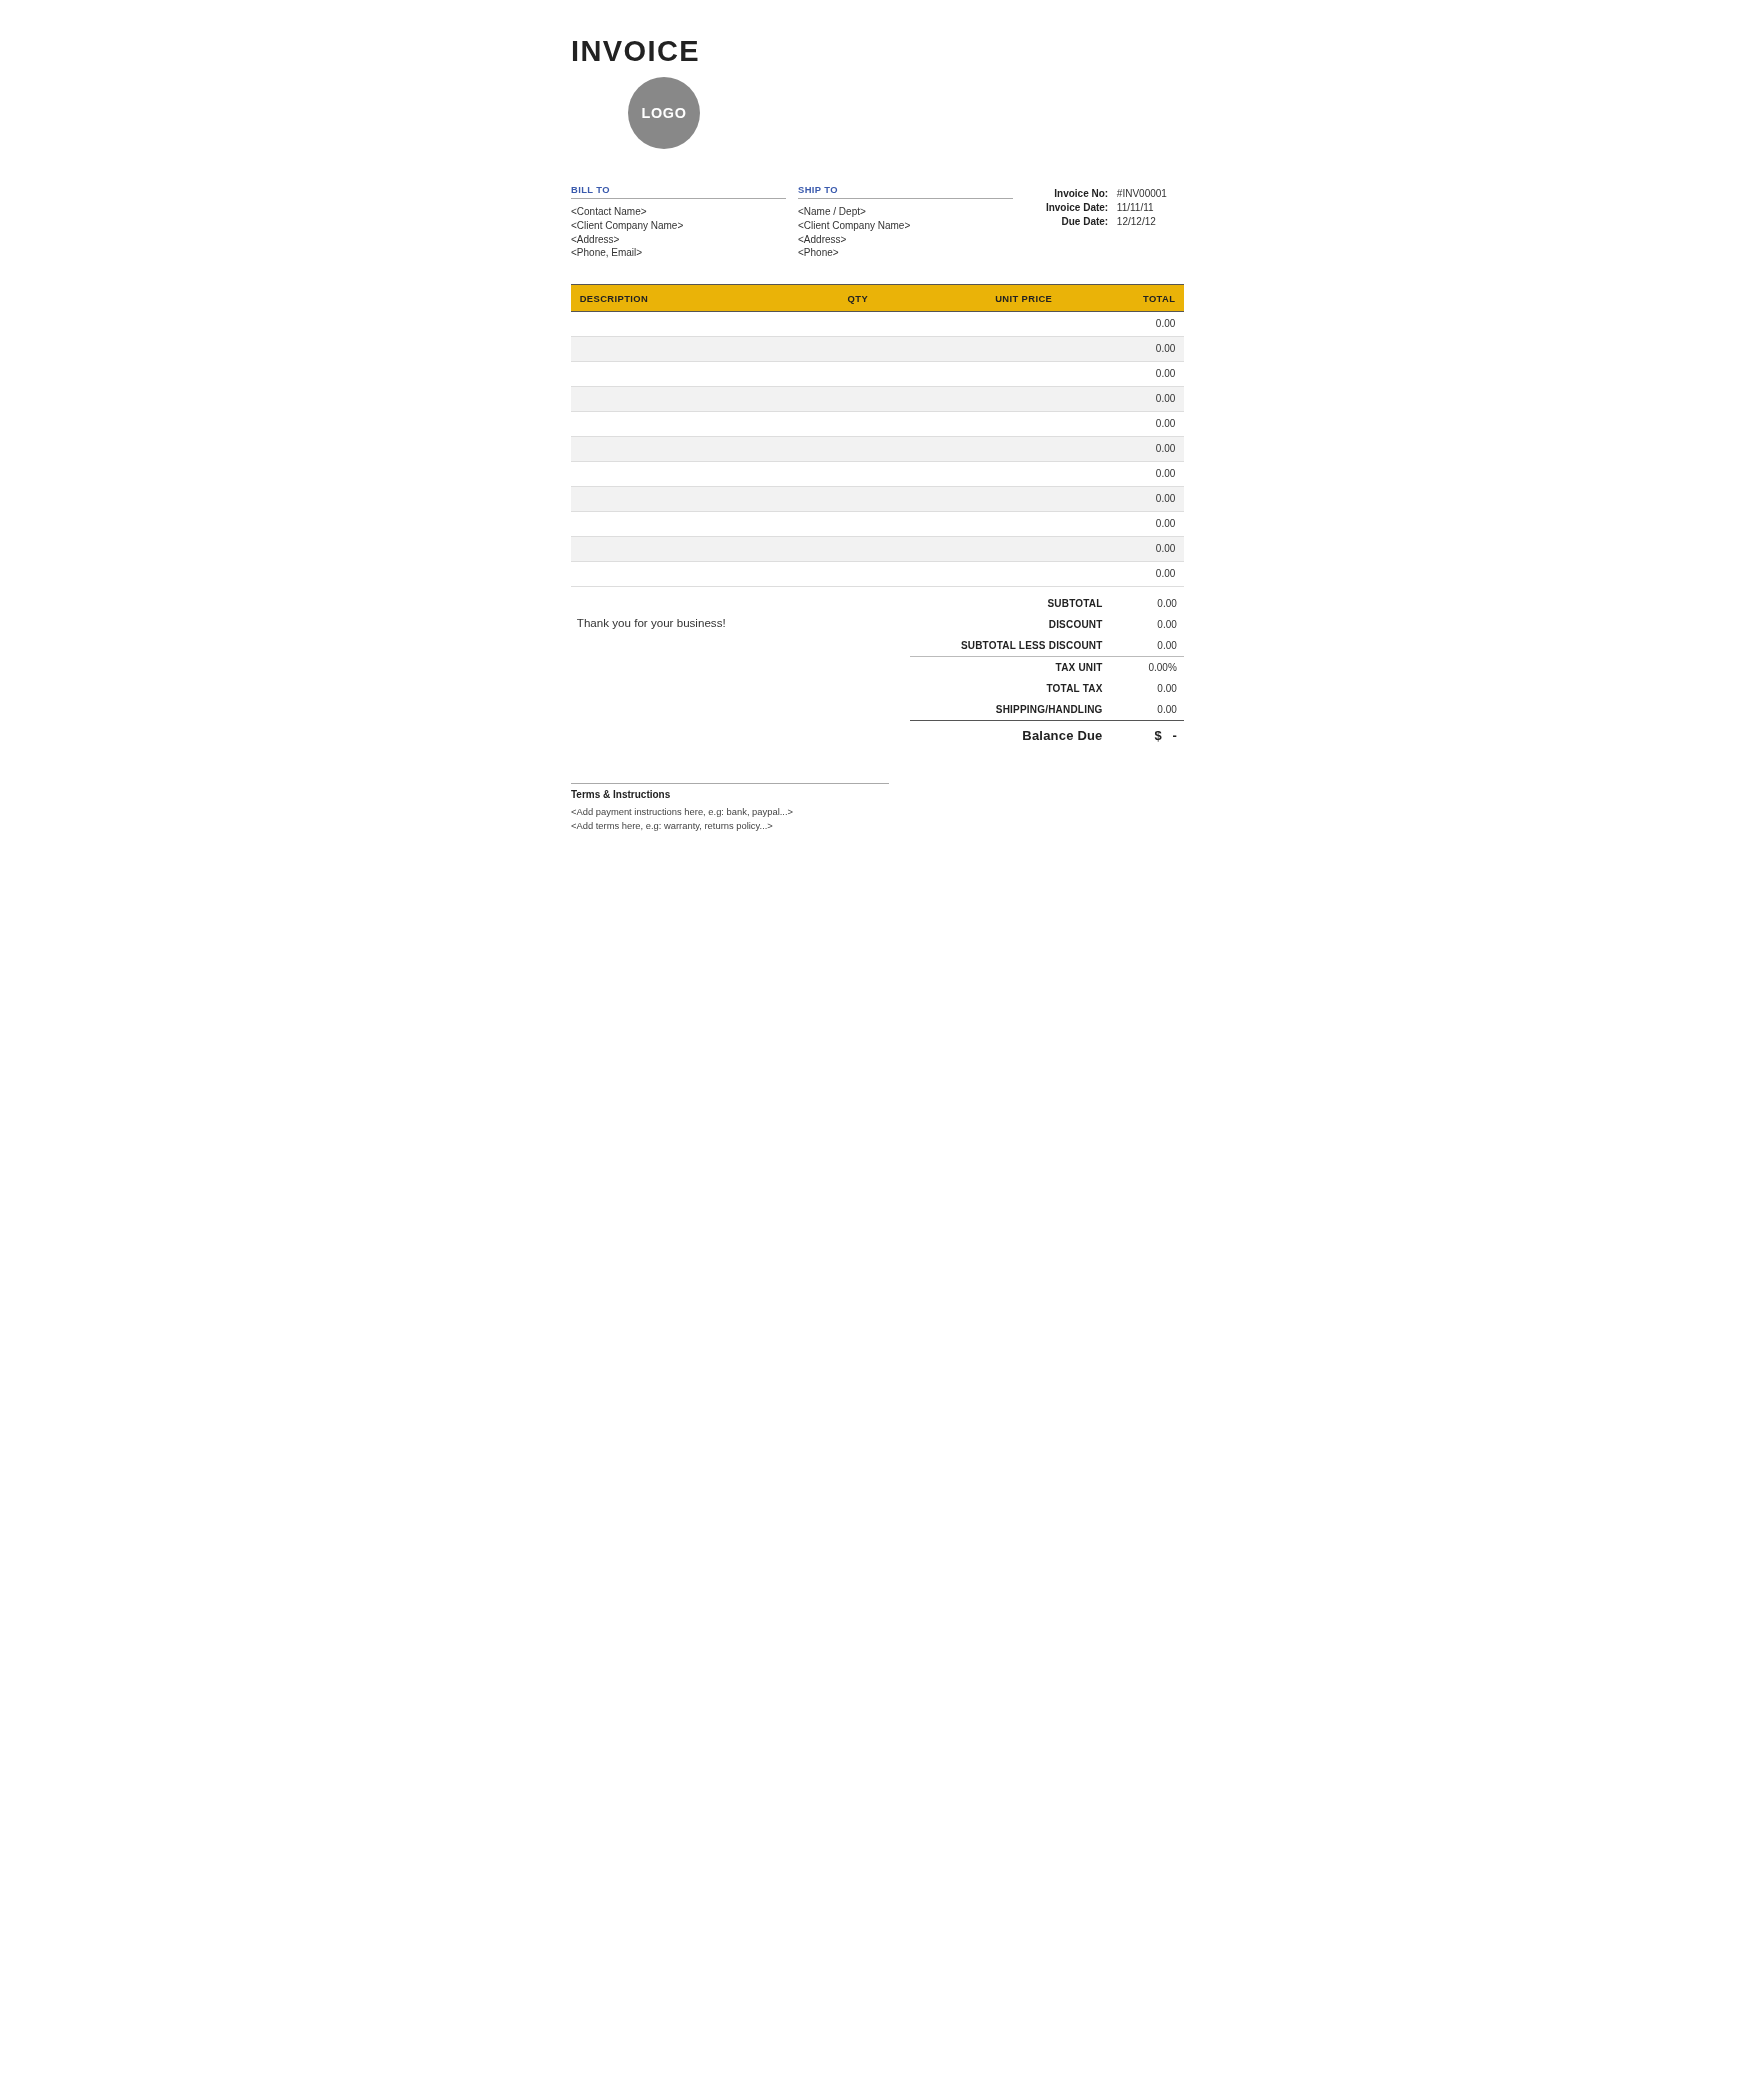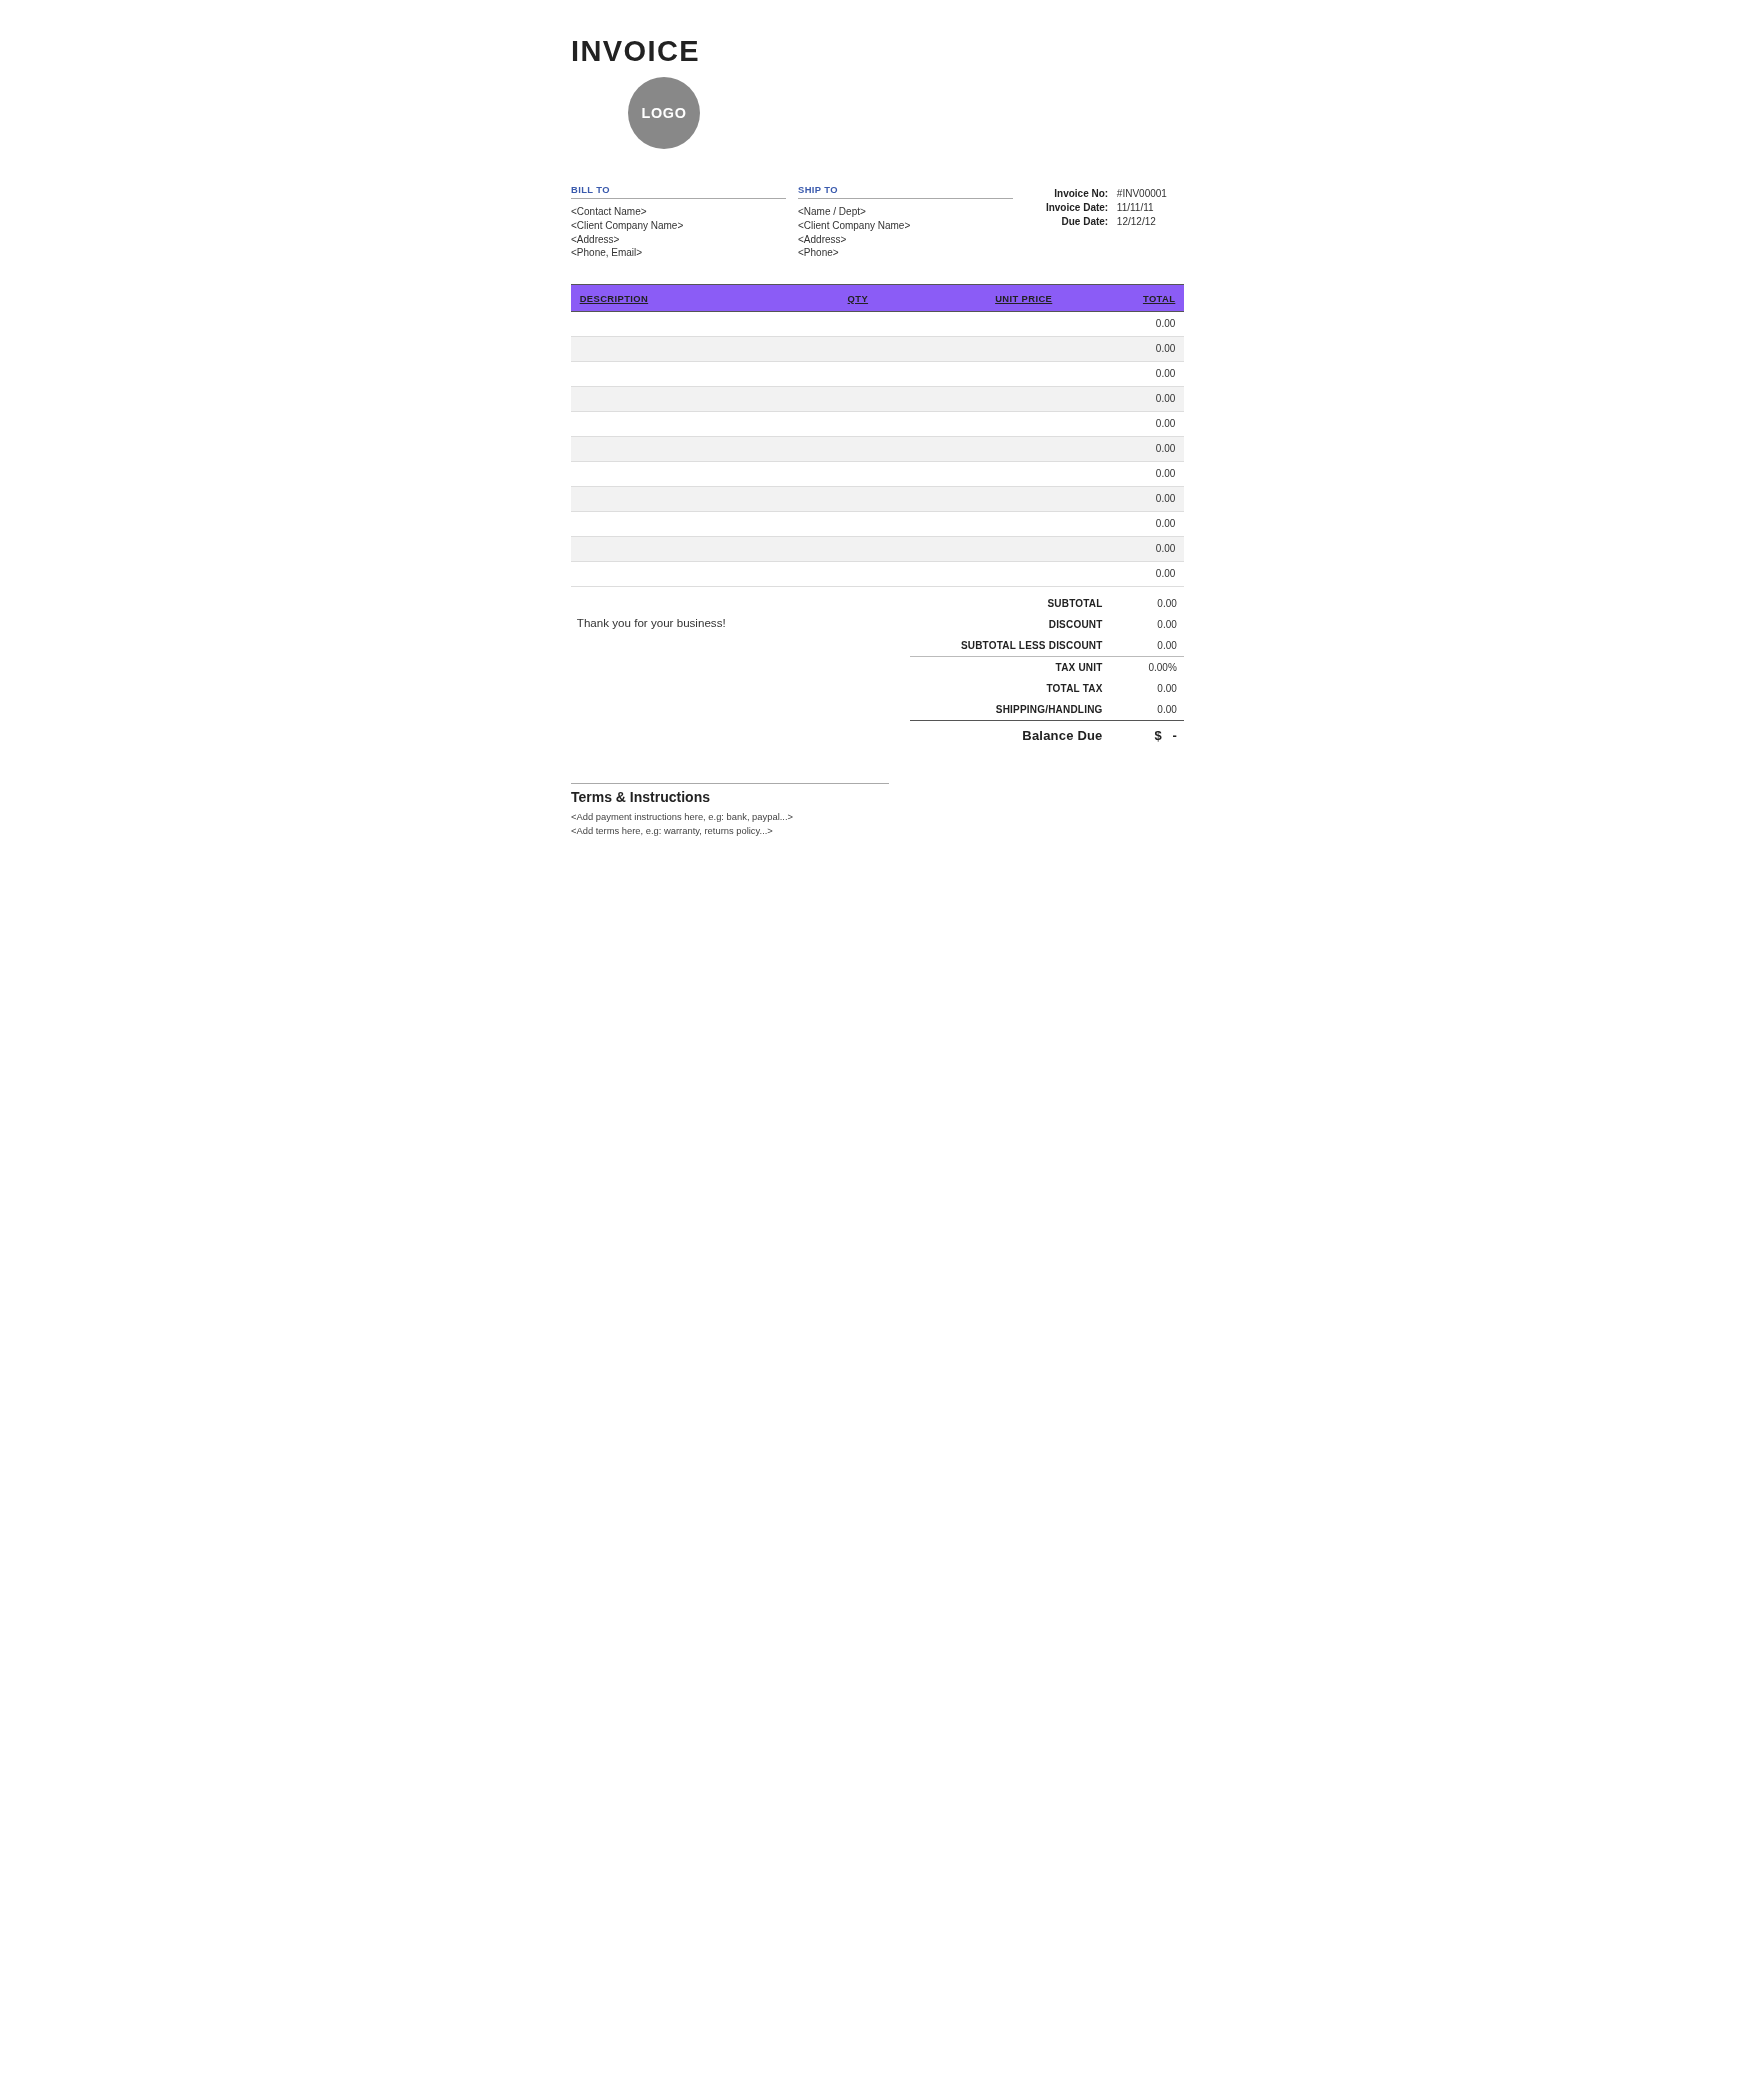--- a/index.html
+++ b/index.html
@@ -107,24 +107,23 @@
       color: #333;
     }
 
     
     .items-table {
       width: 100%;
       border-collapse: collapse;
       margin-bottom: 0;
     }
     .items-table thead tr {
-      background: #8b5cf6;
+      background: #eab308;
       border-top: 1.1px solid #555;
       border-bottom: 1.1px solid #555;
-      text-decoration: underline;
     }
     .items-table thead th {
       font-size: 9.4px;
       font-weight: bold;
       padding: 7.2px 8.7px;
       text-align: left;
       letter-spacing: 0.4px;
     }
     .items-table thead th.col-qty,
     .items-table thead th.col-unit,
@@ -212,21 +211,21 @@
     }
 
     
     .terms-section {
       margin-top: 35px;
       border-top: 1.1px solid #aaa;
       padding-top: 5.8px;
       max-width: 318px;
     }
     .terms-title {
-      font-size: 14px;
+      font-size: 10px;
       font-weight: bold;
       margin-bottom: 5.8px;
     }
     .terms-line {
       font-size: 9.4px;
       color: #444;
       margin-bottom: 2.9px;
     }
   </style>
 </head>

